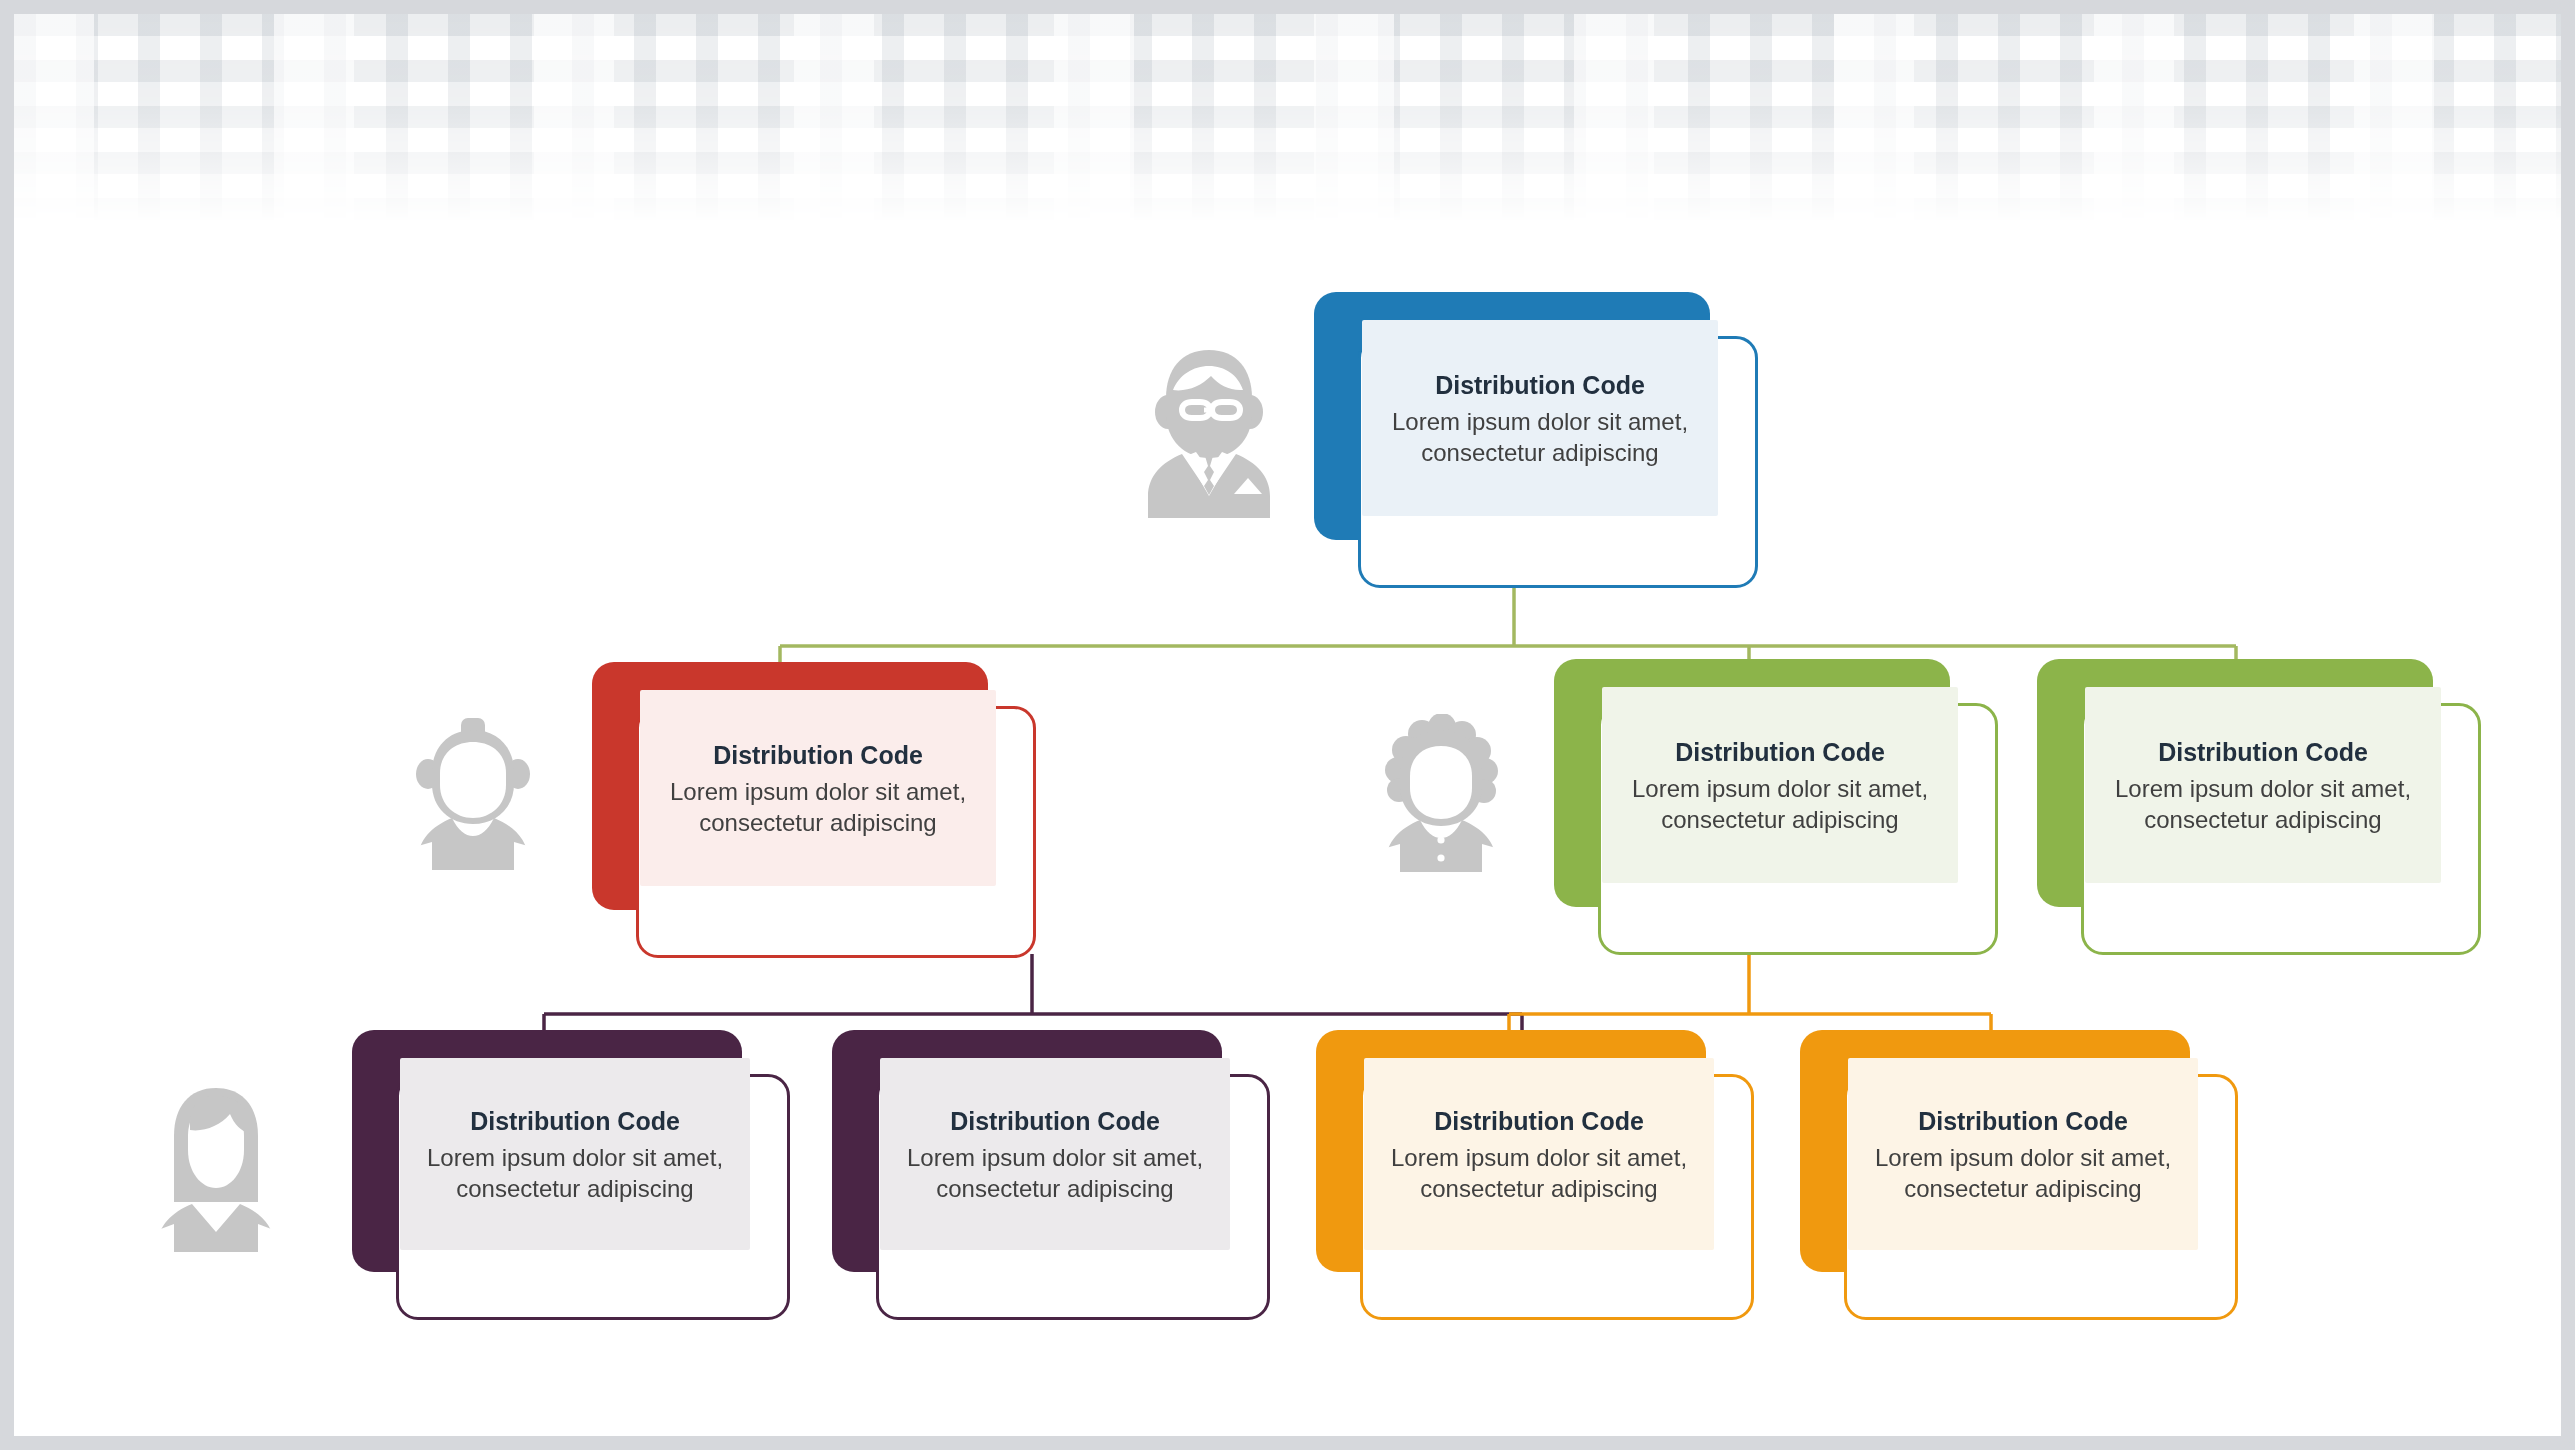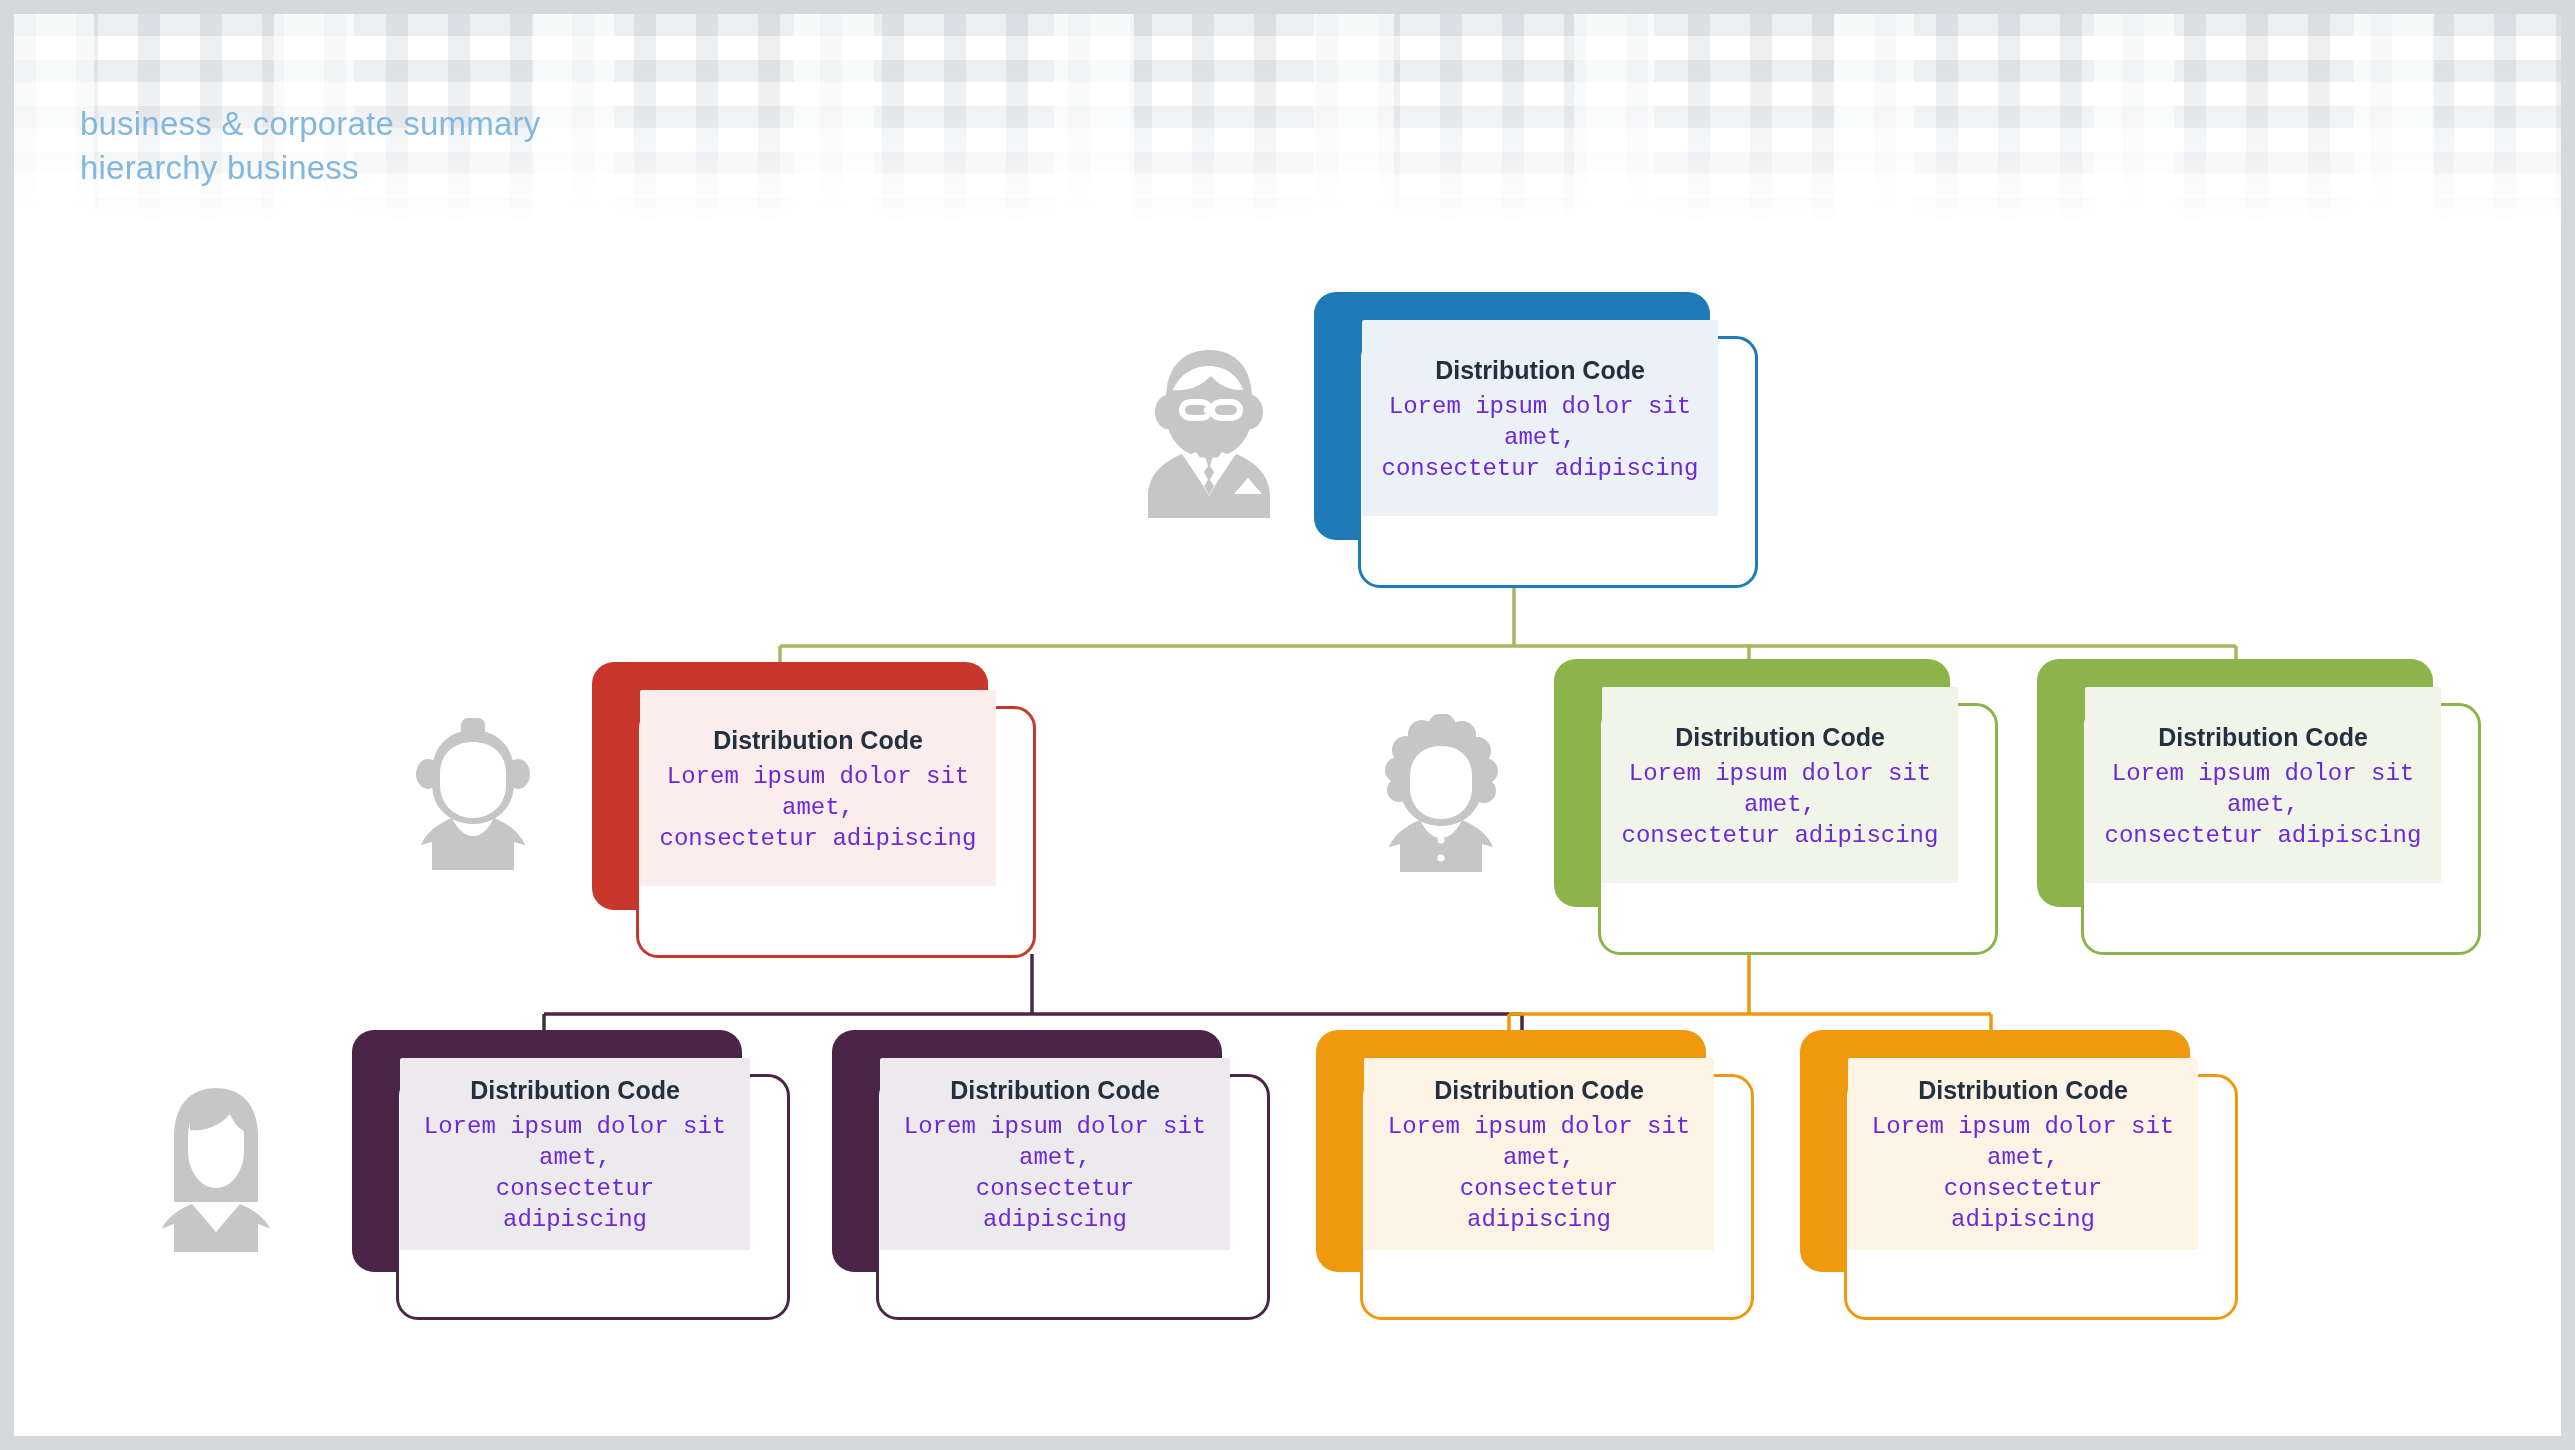--- a/index.html
+++ b/index.html
@@ -109,40 +109,37 @@
   .node .node-title {
     font-size: 25px;
     font-weight: bold;
     color: #22303f;
     line-height: 34px;
     margin-bottom: 4px;
     white-space: nowrap;
   }
   .node .node-desc {
     font-size: 24px;
-    color: #6d28d9;
+    color: #404040;
     line-height: 31px;
-    font-family: Liberation Mono, monospace;
   }
 
   
   .avatar {
     position: absolute;
   }
   .avatar svg { display: block; }
 </style>
 </head>
 <body>
 
 <div id="page">
 
   <div id="bg-pattern"></div>
 
-  <div id="heading">business &amp; corporate summary
-hierarchy business</div>
 
   <div id="chart">
 
     <svg id="connectors" viewBox="0 0 2575 1450" xmlns="http://www.w3.org/2000/svg">
 
       <g stroke="#a3b860" stroke-width="3.5" fill="none">
         <path d="M 1500 572 L 1500 632"></path>
         <path d="M 766 632 L 2222 632"></path>
         <path d="M 766 632 L 766 652"></path>
         <path d="M 1735 632 L 1735 652"></path>

